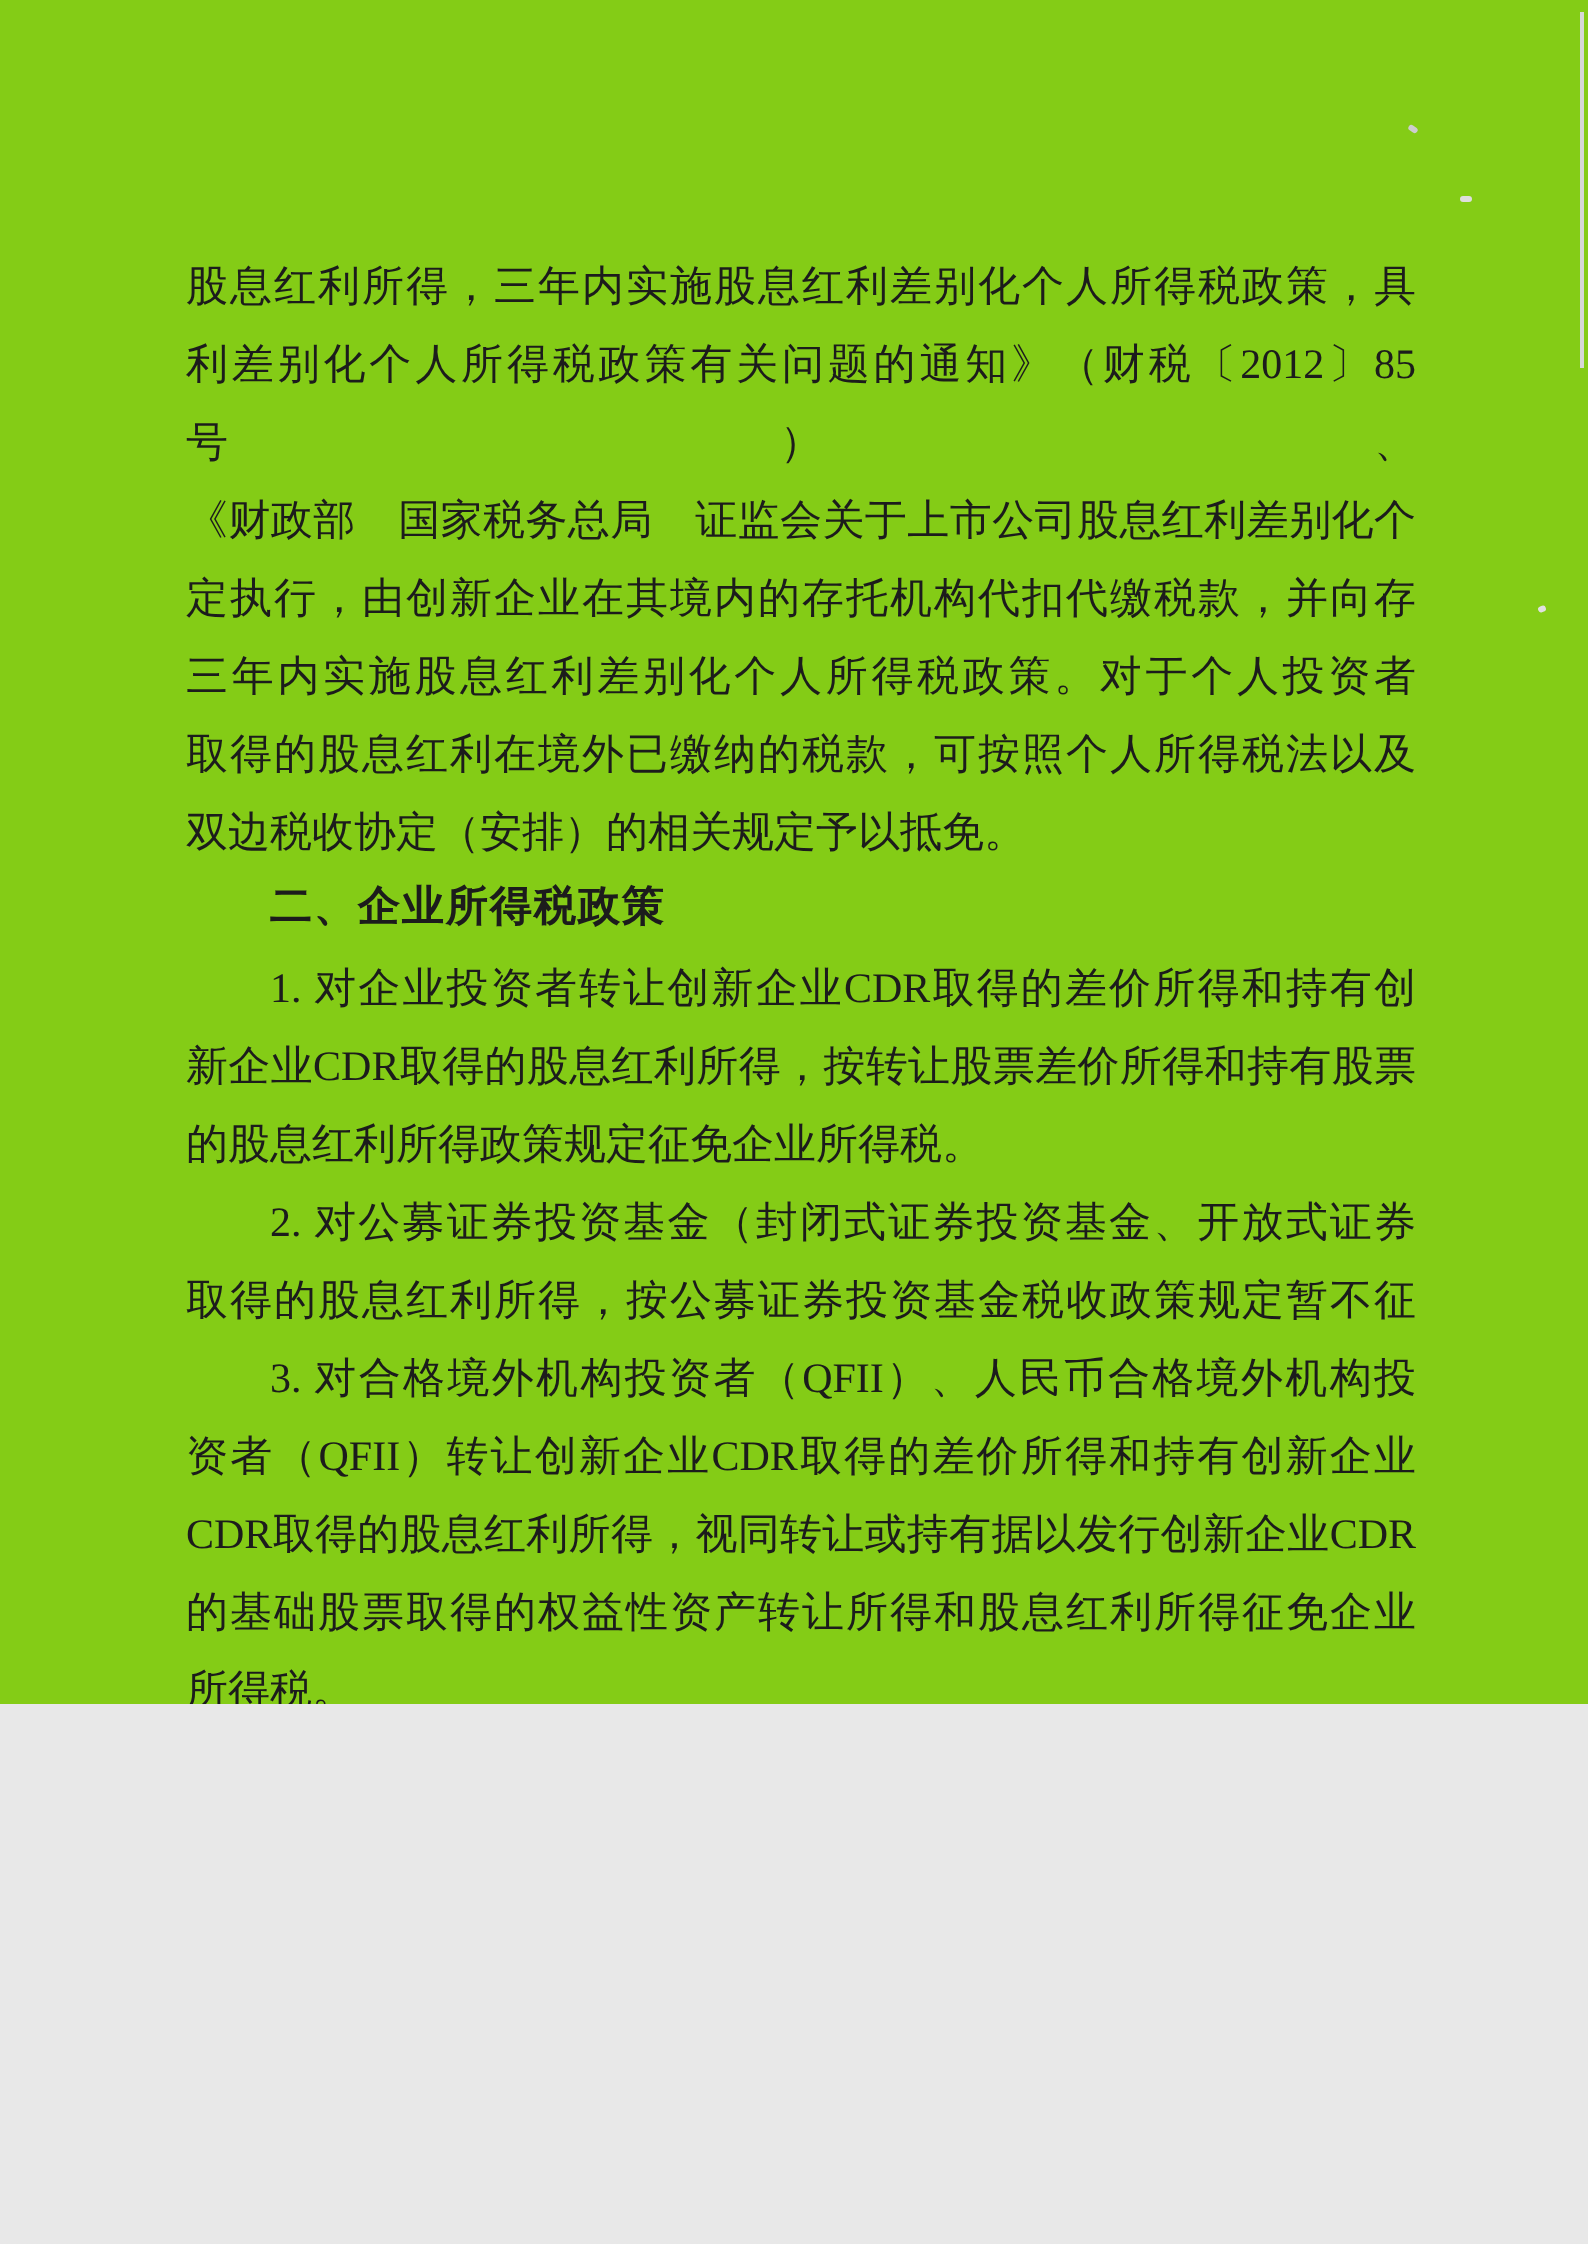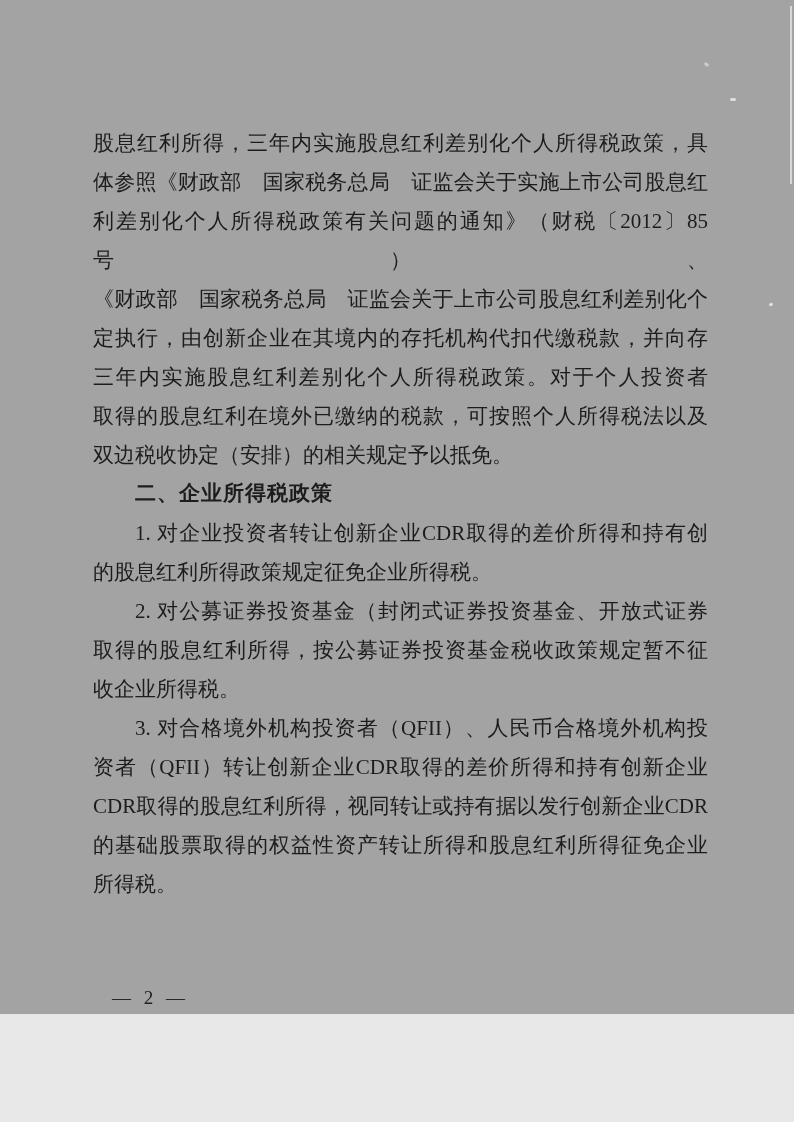--- a/index.html
+++ b/index.html
@@ -1,21 +1,21 @@
 <!DOCTYPE html>
 <html><head>
 <meta charset="utf-8">
 <style>
   html, body { margin: 0; padding: 0; background: #e8e8e8; }
   .page {
     position: relative;
     width: 794px;
-    height: 1014px;
+    height: 852px;
     margin: 0 auto;
-    background: #a3a3a3;
+    background: #84cc16;
     overflow: hidden;
     font-family: "Liberation Serif", serif;
     color: #1c1c1c;
   }
   .text-block {
     position: absolute;
     left: 93px;
     top: 124px;
     width: 615px;
     font-size: 21px;
@@ -66,33 +66,32 @@
 <div class="page">
 
   <div class="artifact edge-line"></div>
   <div class="artifact speck-1"></div>
   <div class="artifact speck-2"></div>
   <div class="artifact speck-3"></div>
 
   <div class="text-block">
 
   <div class="line body full">股息红利所得，三年内实施股息红利差别化个人所得税政策，具</div>
-      <div class="line body full">体参照《财政部　国家税务总局　证监会关于实施上市公司股息红</div>
       <div class="line body full">利差别化个人所得税政策有关问题的通知》（财税〔2012〕85号）、</div>
       <div class="line body full">《财政部　国家税务总局　证监会关于上市公司股息红利差别化个</div>
       <div class="line body full">定执行，由创新企业在其境内的存托机构代扣代缴税款，并向存</div>
       <div class="line body full">三年内实施股息红利差别化个人所得税政策。对于个人投资者</div>
       <div class="line body full">取得的股息红利在境外已缴纳的税款，可按照个人所得税法以及</div>
       <div class="line body">双边税收协定（安排）的相关规定予以抵免。</div>
       <div class="line heading indent">二、企业所得税政策</div>
       <div class="line body indent full">1. 对企业投资者转让创新企业CDR取得的差价所得和持有创</div>
+      <div class="line body full">新企业CDR取得的股息红利所得，按转让股票差价所得和持有股票</div>
       <div class="line body">的股息红利所得政策规定征免企业所得税。</div>
       <div class="line body indent full">2. 对公募证券投资基金（封闭式证券投资基金、开放式证券</div>
       <div class="line body full">取得的股息红利所得，按公募证券投资基金税收政策规定暂不征</div>
-      <div class="line body">收企业所得税。</div>
       <div class="line body indent full">3. 对合格境外机构投资者（QFII）、人民币合格境外机构投</div>
       <div class="line body full">资者（QFII）转让创新企业CDR取得的差价所得和持有创新企业</div>
       <div class="line body full">CDR取得的股息红利所得，视同转让或持有据以发行创新企业CDR</div>
       <div class="line body full">的基础股票取得的权益性资产转让所得和股息红利所得征免企业</div>
       <div class="line body">所得税。</div>
     </div>
 
   <div class="page-number">— 2 —</div>
 
 </div>

